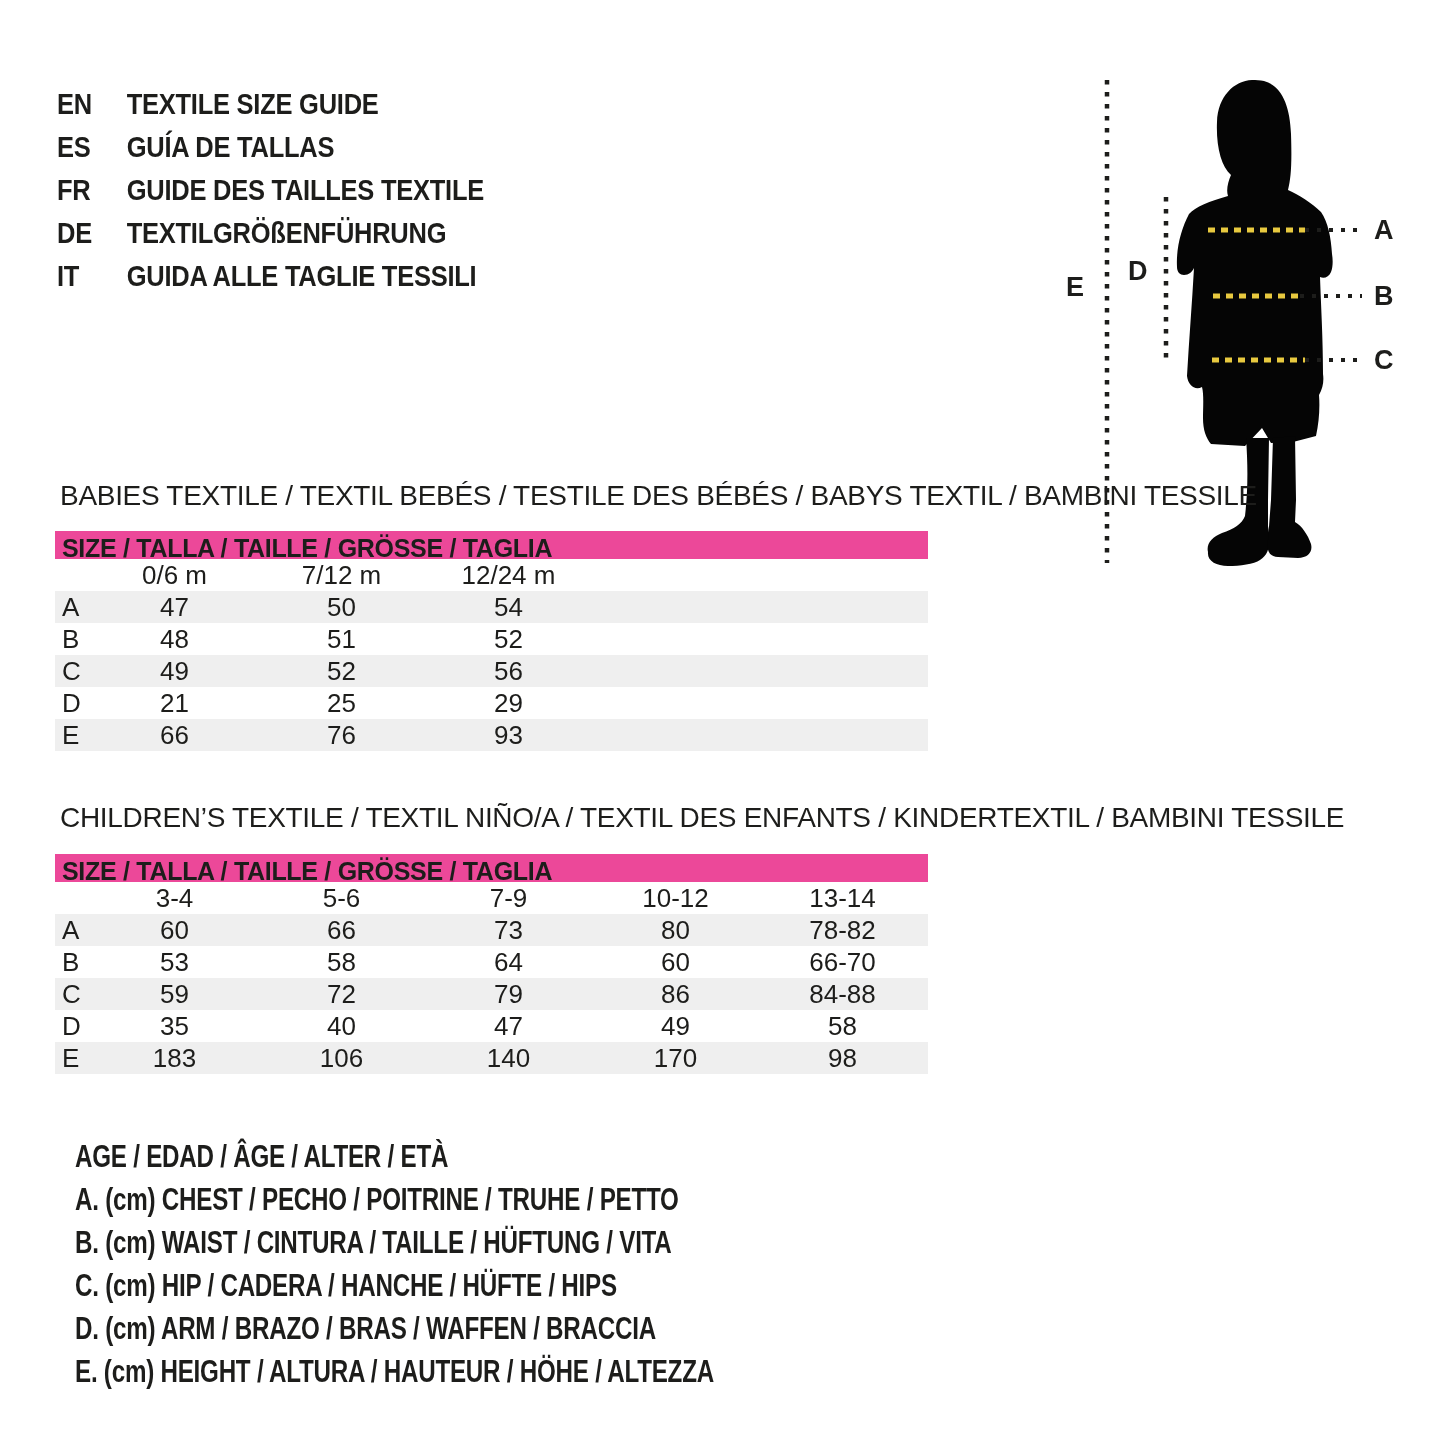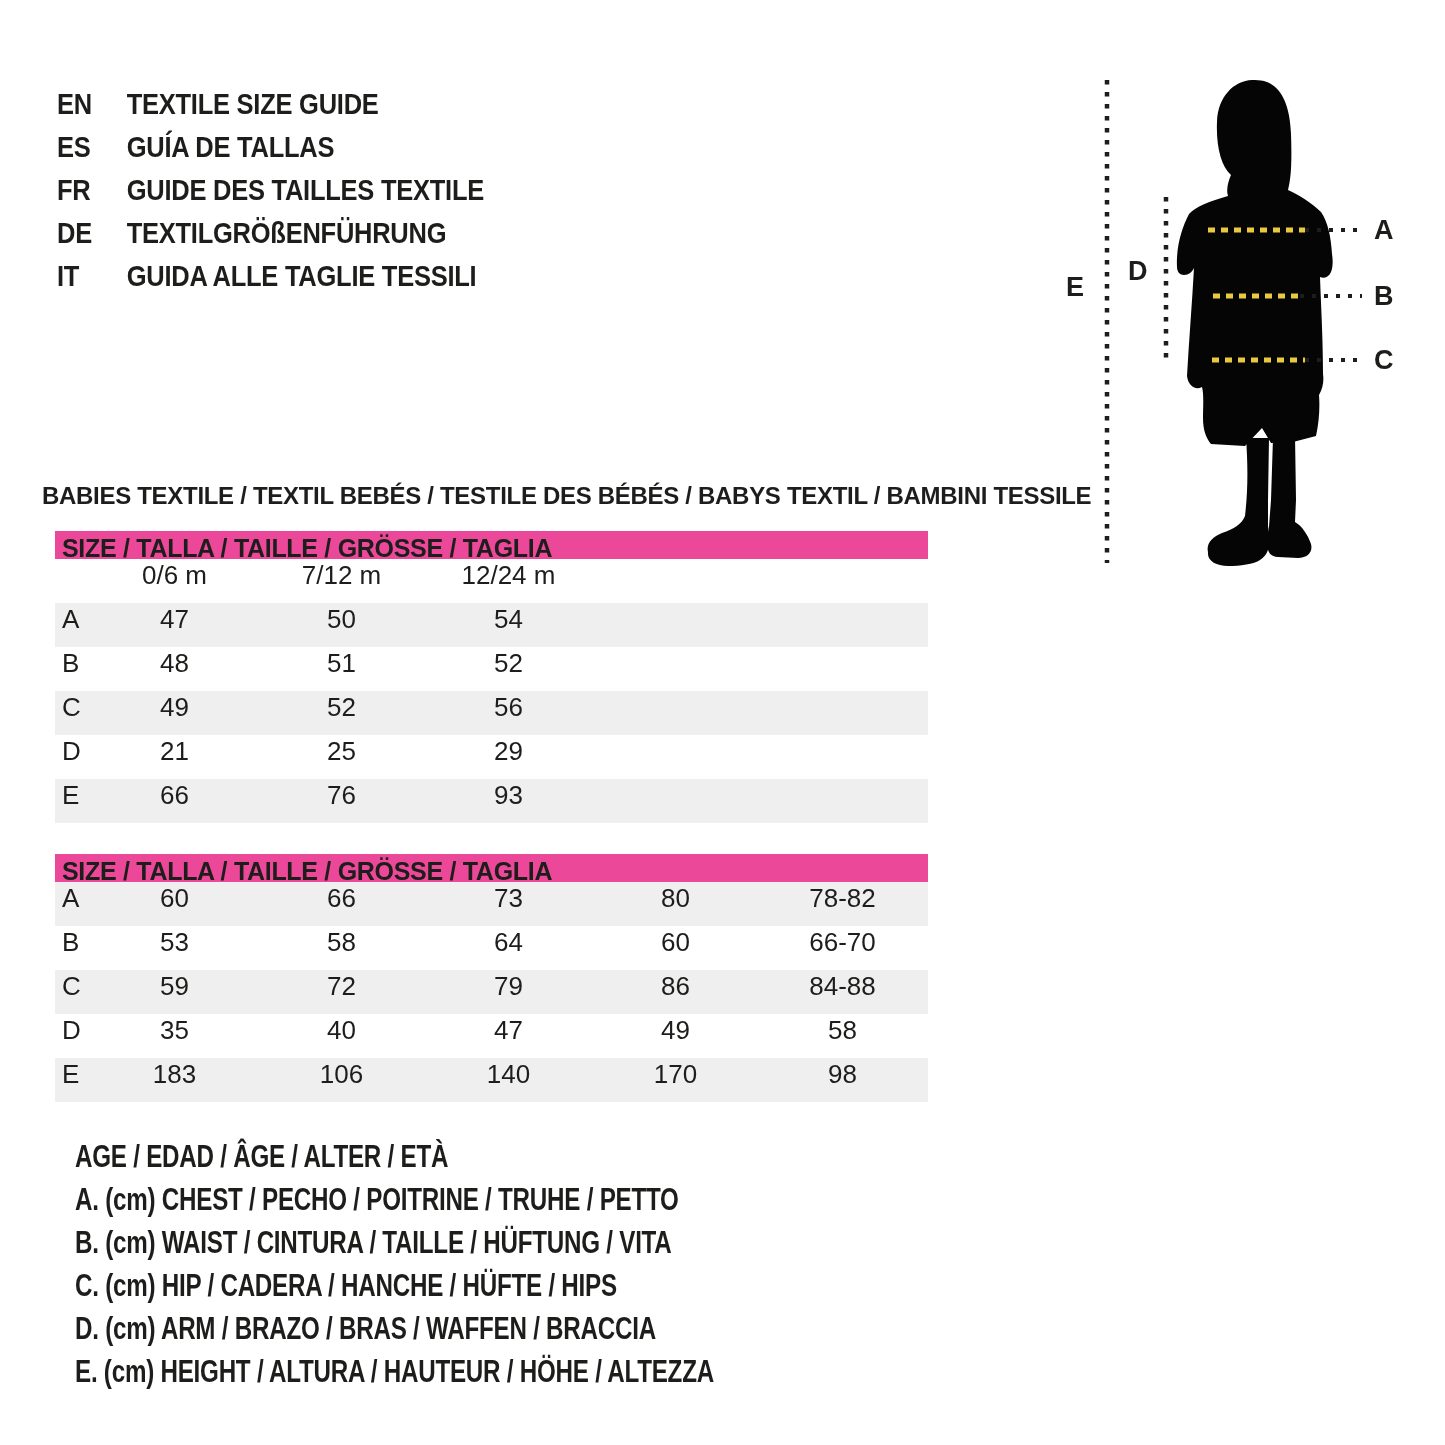--- a/index.html
+++ b/index.html
@@ -9,26 +9,26 @@
   }
   .condensed{transform:scaleX(0.85);transform-origin:0 50%;letter-spacing:-0.3px;white-space:nowrap;}
   .condensed2{transform:scaleX(0.78);transform-origin:0 50%;letter-spacing:-0.3px;white-space:nowrap;}
 
   
   #lang-list{position:absolute;left:57px;top:82px;}
   .lang-line{height:43px;line-height:43px;font-size:30px;font-weight:700;}
   .lang-code{display:inline-block;width:82px;}
 
   
-  .section-heading{position:absolute;left:42px;font-size:24px;font-weight:700;line-height:32px;}
+  .section-heading{position:absolute;left:60px;font-size:28px;font-weight:400;line-height:32px;}
 
   
   .size-table{position:absolute;left:55px;width:873px;}
   .tbar{height:28px;background:#ec4899;line-height:34px;font-size:25px;font-weight:700;padding-left:7px;box-sizing:border-box;}
-  .trow{display:flex;height:44px;line-height:32px;font-size:26px;font-weight:400;}
+  .trow{display:flex;height:32px;line-height:32px;font-size:26px;font-weight:400;}
   .trow.shade{background:#efefef;}
   .cell{width:167px;text-align:center;}
   .rlab{width:36px;text-align:left;padding-left:7px;box-sizing:border-box;}
   .col-h{font-weight:400;}
 
   
   #legend{position:absolute;left:55px;top:1135px;margin-left:20px;}
   .legend-line{height:43px;line-height:43px;font-size:31px;font-weight:700;}
 
   
@@ -154,22 +154,33 @@
         <div class="cell">29</div>
       </div>
       <div class="trow shade">
         <div class="cell rlab">E</div>
         <div class="cell">66</div>
         <div class="cell">76</div>
         <div class="cell">93</div>
       </div>
     </div>
 
+  <div class="section-heading" style="top:802px;">
+    <span class="condensed">CHILDREN’S TEXTILE / TEXTIL NIÑO/A / TEXTIL DES ENFANTS / KINDERTEXTIL / BAMBINI TESSILE</span>
+  </div>
   <div class="size-table" style="top:854px;" id="children-table">
     <div class="tbar"><span class="condensed">SIZE / TALLA / TAILLE / GRÖSSE / TAGLIA</span></div>
+    <div class="trow cols">
+        <div class="cell rlab"></div>
+        <div class="cell col-h">3-4</div>
+        <div class="cell col-h">5-6</div>
+        <div class="cell col-h">7-9</div>
+        <div class="cell col-h">10-12</div>
+        <div class="cell col-h">13-14</div>
+      </div>
   <div class="trow shade">
         <div class="cell rlab">A</div>
         <div class="cell">60</div>
         <div class="cell">66</div>
         <div class="cell">73</div>
         <div class="cell">80</div>
         <div class="cell">78-82</div>
       </div>
       <div class="trow">
         <div class="cell rlab">B</div>

